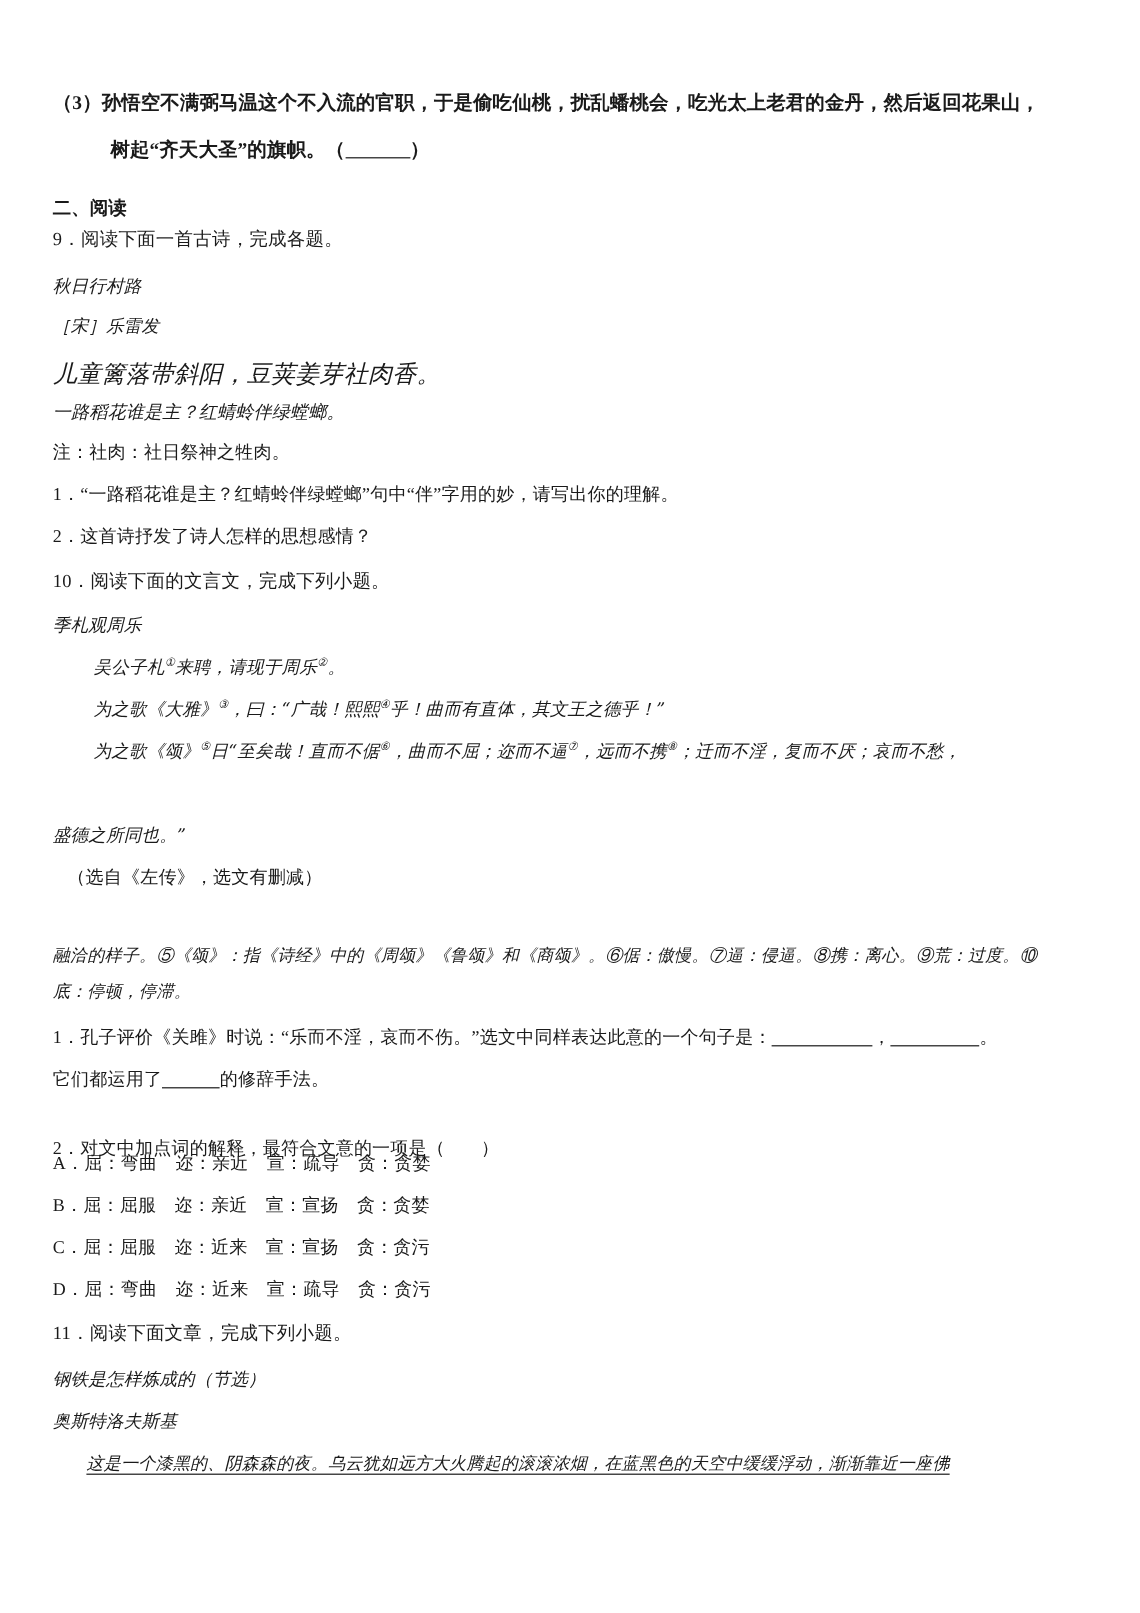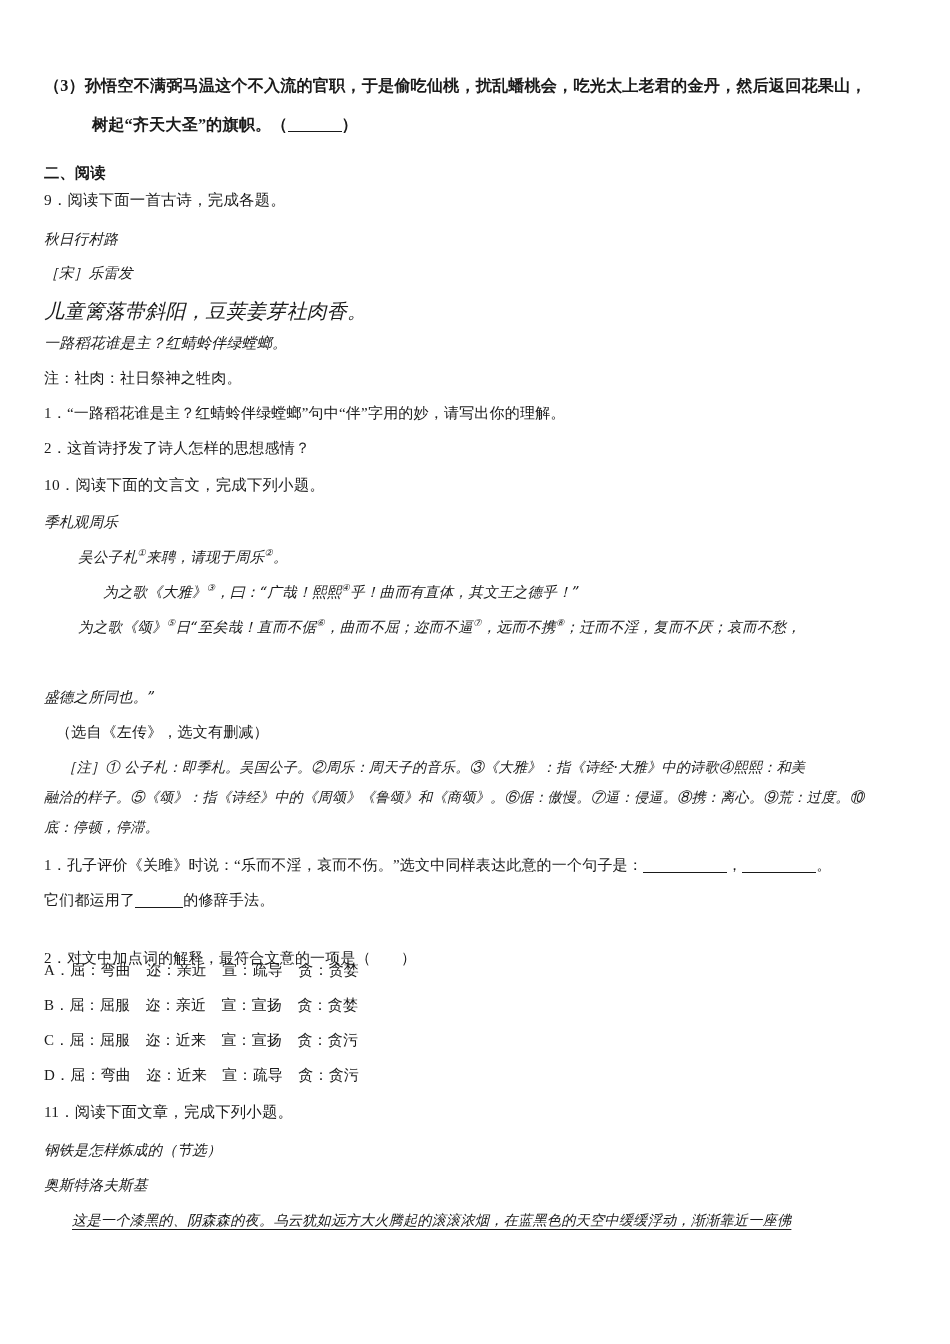--- a/index.html
+++ b/index.html
@@ -98,29 +98,28 @@
   <div class="abs ln kai" style="top:336px; font-size:15px;">一路稻花谁是主？红蜻蛉伴绿螳螂。</div>
   <div class="abs ln song" style="top:371px; font-size:15.0px;">注：社肉：社日祭神之牲肉。</div>
   <div class="abs ln song" style="top:406px; font-size:15.0px;">1．“一路稻花谁是主？红蜻蛉伴绿螳螂”句中“伴”字用的妙，请写出你的理解。</div>
   <div class="abs ln song" style="top:441px; font-size:15.0px;">2．这首诗抒发了诗人怎样的思想感情？</div>
 
   <div class="abs ln song" style="top:477px; font-size:15.4px;">10．阅读下面的文言文，完成下列小题。</div>
   <div class="abs ln kai" style="top:515px; font-size:14.6px;">季札观周乐</div>
 
   <div class="abs ln kai indent2" style="top:550px; font-size:14.6px;"><span>吴公子札</span><sup class="fn">①</sup><span>来聘，请现于周乐</span><sup class="fn">②</sup><span>。</span></div>
 
-  <div class="abs ln kai indent2" style="top:585px; font-size:14.6px;margin-left:25px;"><span>为之歌《大雅》</span><sup class="fn">③</sup><span>，曰：“广哉！熙熙</span><sup class="fn">④</sup><span>乎！曲而有直体，其文王之德乎！”</span></div>
+  <div class="abs ln kai indent2" style="top:585px; font-size:14.6px;"><span>为之歌《大雅》</span><sup class="fn">③</sup><span>，曰：“广哉！熙熙</span><sup class="fn">④</sup><span>乎！曲而有直体，其文王之德乎！”</span></div>
 
   <div class="abs ln kai indent2" style="top:620px; font-size:14.6px;"><span>为之歌《颂》</span><sup class="fn">⑤</sup><span>日“至矣哉！直而不倨</span><sup class="fn">⑥</sup><span>，曲而不屈；迩而不逼</span><sup class="fn">⑦</sup><span>，远而不携</span><sup class="fn">⑧</sup><span>；迁而不淫，复而不厌；哀而不愁，</span></div>
 
 
   <div class="abs ln kai" style="top:690px; font-size:14.6px;">盛德之所同也。”</div>
   <div class="abs ln song indent1" style="top:725px; left:56px; font-size:15.0px;">（选自《左传》，选文有删减）</div>
 
-  <div class="abs ln kai" style="top:760px; left:62px; font-size:14.2px;">［注］① 公子札：即季札。吴国公子。②周乐：周天子的音乐。③《大雅》：指《诗经·大雅》中的诗歌④熙熙：和美</div>
   <div class="abs ln kai" style="top:790px; font-size:14.2px;">融洽的样子。⑤《颂》：指《诗经》中的《周颂》《鲁颂》和《商颂》。⑥倨：傲慢。⑦逼：侵逼。⑧携：离心。⑨荒：过度。⑩</div>
   <div class="abs ln kai" style="top:820px; font-size:14.2px;">底：停顿，停滞。</div>
 
   <div class="abs ln song" style="top:858px; font-size:15.0px;"><span>1．孔子评价《关雎》时说：“乐而不淫，哀而不伤。”选文中同样表达此意的一个句子是：</span><span class="ul-blank-lg"></span><span>，</span><span class="ul-blank-md"></span><span>。</span></div>
   <div class="abs ln song" style="top:893px; font-size:15.0px;"><span>它们都运用了</span><span class="ul-blank-sm"></span><span>的修辞手法。</span></div>
 
   <div class="abs ln song" style="top:951px; font-size:15.0px;"><span>2．对文中加点词的解释，最符合文意的一项是（</span><span class="paren-gap"></span><span>）</span></div>
 
   <div class="abs ln song" style="top:963px; font-size:15.0px;"><span>A．</span><span>屈：弯曲　迩：亲近　宣：疏导　贪：贪婪</span></div>
   <div class="abs ln song" style="top:998px; font-size:15.0px;"><span>B．</span><span>屈：屈服　迩：亲近　宣：宣扬　贪：贪婪</span></div>

